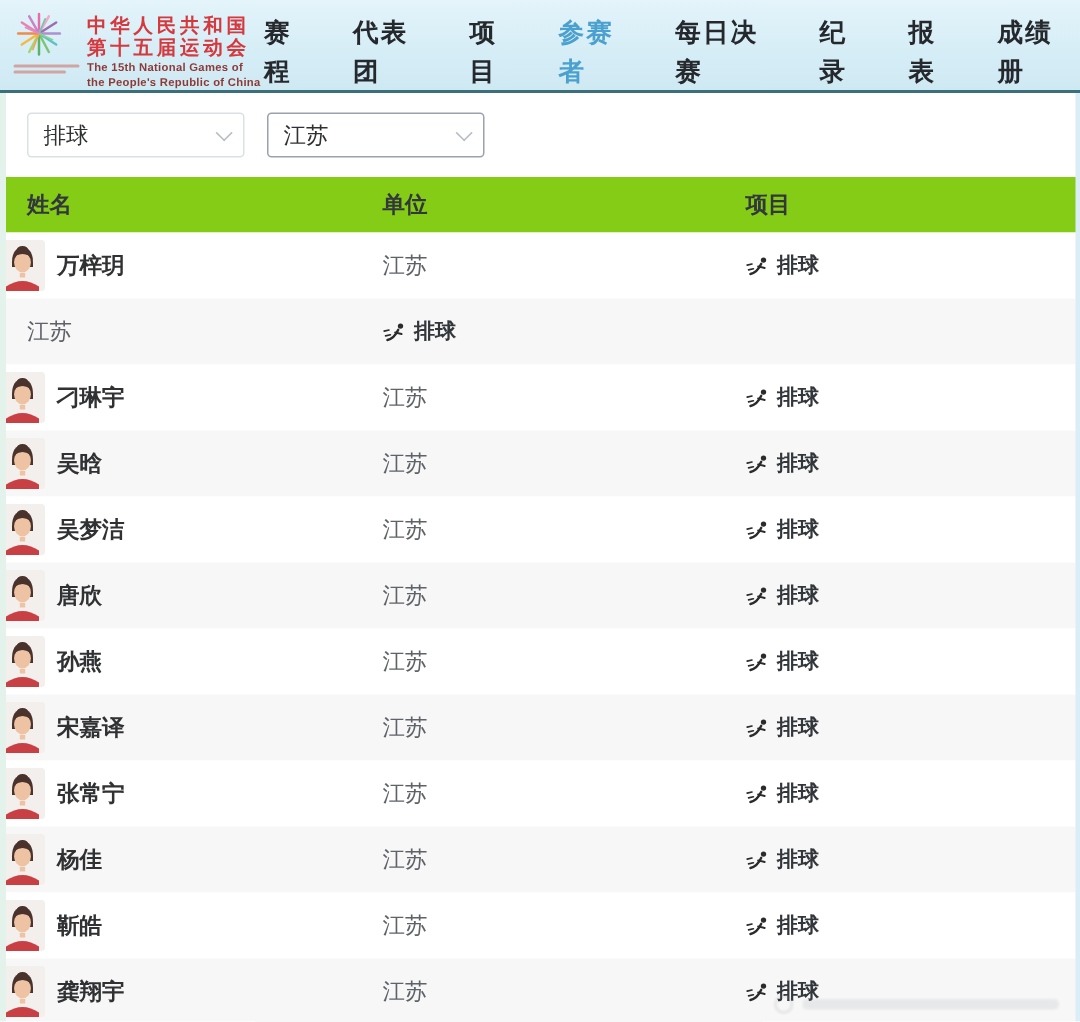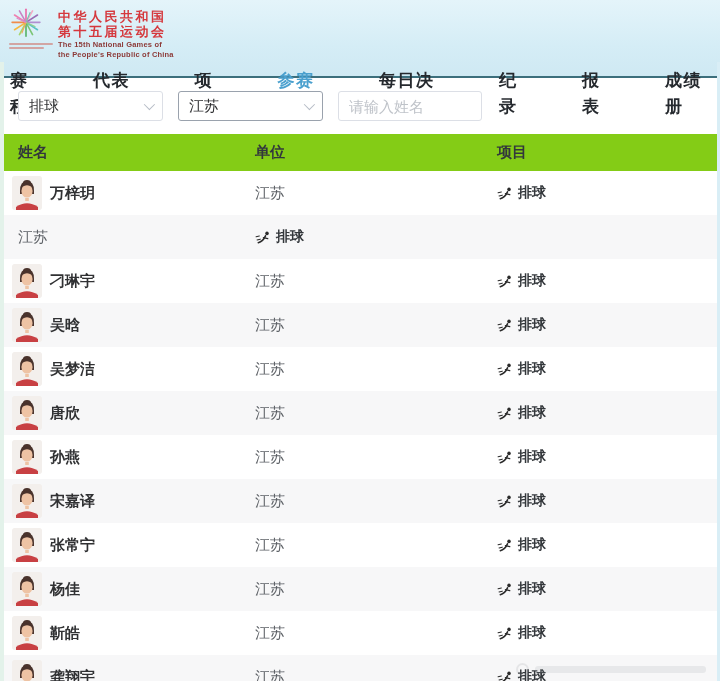--- a/index.html
+++ b/index.html
@@ -7,24 +7,23 @@
   body {
     font-family:"Liberation Sans","DejaVu Sans",sans-serif;
     background:#ffffff; position:relative; color:#303133;
   }
   
   .edge-left  { position:absolute; left:0; top:62px; bottom:0; width:4px; background:#e3f2ea; z-index:5; }
   .edge-right { position:absolute; right:0; top:62px; bottom:0; width:3px; background:#d9eef6; z-index:5; }
 
   
   .topbar {
-    height:78px; display:flex; align-items:stretch;
+    height:62px; display:flex; align-items:stretch;
     background:linear-gradient(180deg,#e4f4fa 0%,#d5edf6 60%,#cfe9f3 100%);
     border-bottom:2px solid #3c6f7c;
-    flex-direction:column;
   }
   .brand { display:flex; padding:6px 0 0 8px; width:166px; flex:none; cursor:pointer; }
   .brand-logo { width:44px; height:44px; flex:none; position:relative; }
   .brand-logo .tagline {
     position:absolute; left:1px; top:37px; width:44px;
   }
   .brand-logo .tagline i {
     display:block; height:2px; background:#cf6a5e; opacity:.55; border-radius:1px; margin-bottom:2px;
   }
   .brand-text { padding:3px 0 0 6px; }
@@ -68,21 +67,21 @@
   .tbl-head {
     height:37px; background:#84cc16; display:grid; grid-template-columns:237px 242px 1fr;
     align-items:center; font-size:15px; font-weight:bold; color:#32373c;
   }
   .tbl-head > div { padding-left:18px; }
   .tbl-row {
     height:44px; display:grid; grid-template-columns:237px 242px 1fr;
     align-items:center; background:#fff; cursor:pointer;
   }
   .tbl-row:nth-child(even) { background:#f7f7f8; }
-  .cell-name { padding-left:12px; display:flex; align-items:center; gap:8px; }
+  .cell-name { display:flex; align-items:center; gap:8px; }
   .avatar { width:30px; height:34px; border-radius:2px; flex:none; display:block; }
   .p-name { font-size:15px; font-weight:bold; color:#303133; }
   .cell-unit { padding-left:18px; font-size:15px; color:#5f6368; }
   .cell-event { padding-left:18px; display:flex; align-items:center; gap:6px; }
   .event-icon { width:15px; height:15px; color:#2b2b2b; flex:none; }
   .p-event { font-size:14px; font-weight:bold; color:#33373b; }
 
   
   .watermark {
     position:absolute; right:14px; bottom:4px; width:190px; height:16px;
@@ -178,21 +177,20 @@
 
 <div class="filterbar">
   <div class="select">
     <span>排球</span>
     <span class="chevron"></span>
   </div>
   <div class="select focused">
     <span>江苏</span>
     <span class="chevron"></span>
   </div>
-  <input class="text-input" type="text" placeholder="请输入姓名" style="">
 </div>
 
 <div class="tbl">
   <div class="tbl-head">
     <div>姓名</div>
     <div>单位</div>
     <div>项目</div>
   </div>
   <div>
 

